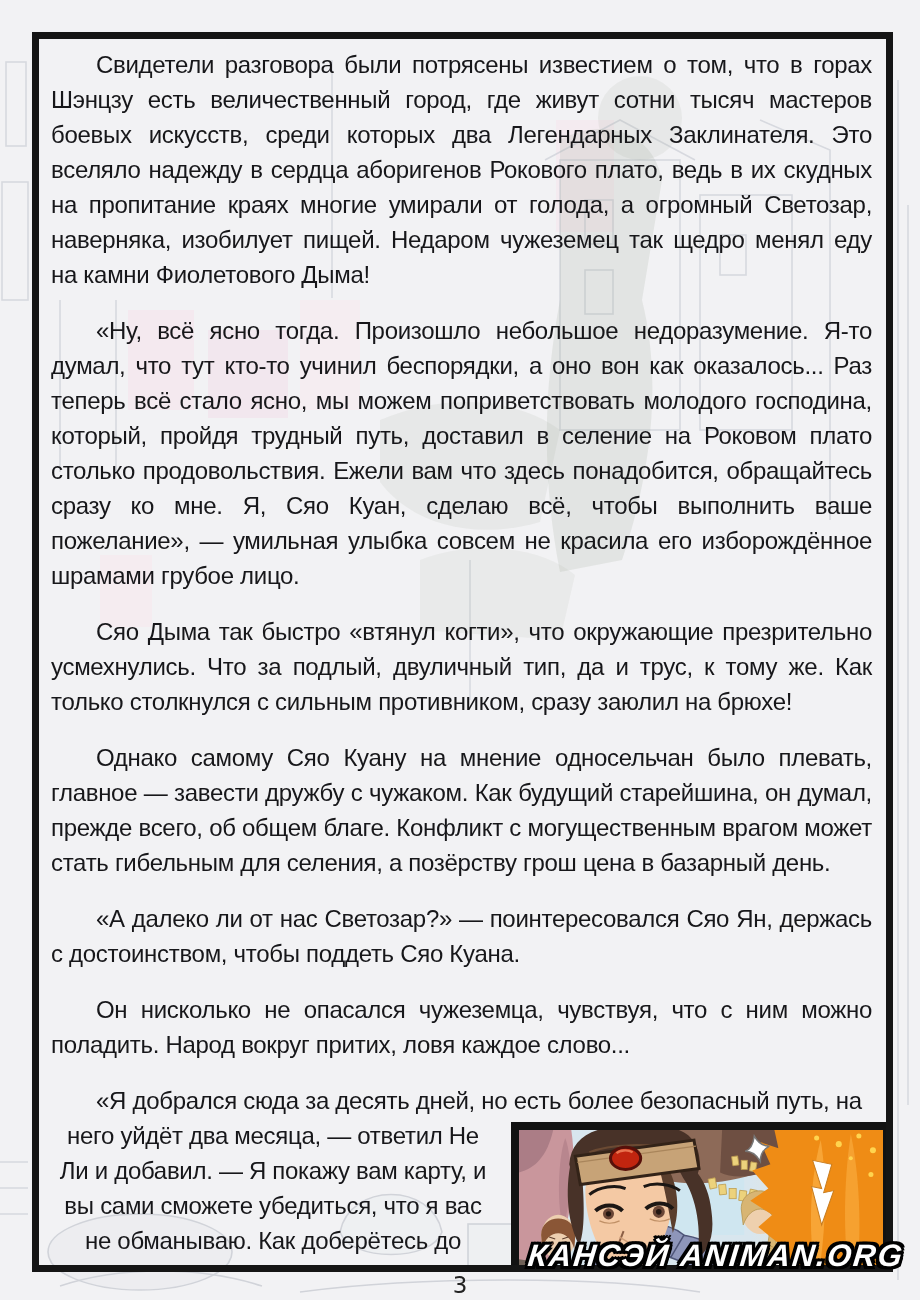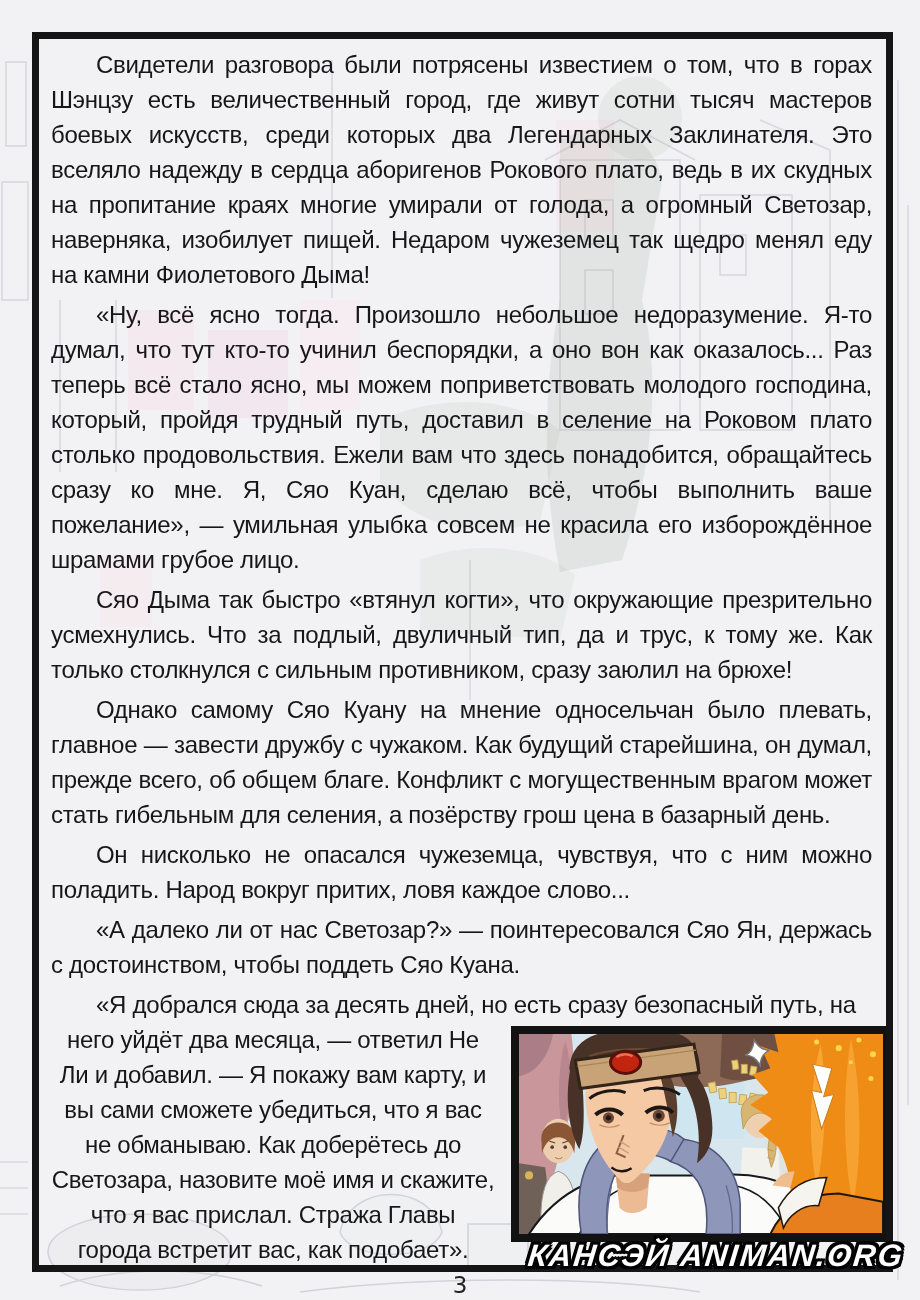--- a/index.html
+++ b/index.html
@@ -23,21 +23,21 @@
   }
   .para{
     margin:0;
     color:#17171a;
     font-size:24px;
     line-height:35px;
     text-align:justify;
     text-indent:45px;
     letter-spacing:-0.3px;
   }
-  .para + .para{margin-top:5px;}
+  .para + .para{margin-top:21px;}
   .final-first{margin-top:5px;}
   .final-wrap{margin-top:0;}
   .final-rest{margin-top:0;text-indent:0;text-align:center;}
   .inset{
     float:right;
     width:380px;height:216px;
     box-sizing:border-box;
     border:8px solid #121212;
     margin:4px -19px 2px 16px;
     background:#d8e6ee;
@@ -115,23 +115,23 @@
       <path d="M300,1292 C420,1276 600,1276 700,1292" fill="none"></path>
       <path d="M640,1185 C700,1165 780,1170 830,1195" fill="none"></path>
     </g>
   </svg>
 
   <div class="frame">
     <p class="para">Свидетели разговора были потрясены известием о том, что в горах Шэнцзу есть величественный город, где живут сотни тысяч мастеров боевых искусств, среди которых два Легендарных Заклинателя. Это вселяло надежду в сердца аборигенов Рокового плато, ведь в их скудных на пропитание краях многие умирали от голода, а огромный Светозар, наверняка, изобилует пищей. Недаром чужеземец так щедро менял еду на камни Фиолетового Дыма!</p>
     <p class="para">«Ну, всё ясно тогда. Произошло небольшое недоразумение. Я-то думал, что тут кто-то учинил беспорядки, а оно вон как оказалось... Раз теперь всё стало ясно, мы можем поприветствовать молодого господина, который, пройдя трудный путь, доставил в селение на Роковом плато столько продовольствия. Ежели вам что здесь понадобится, обращайтесь сразу ко мне. Я, Сяо Куан, сделаю всё, чтобы выполнить ваше пожелание», — умильная улыбка совсем не красила его изборождённое шрамами грубое лицо.</p>
     <p class="para">Сяо Дыма так быстро «втянул когти», что окружающие презрительно усмехнулись. Что за подлый, двуличный тип, да и трус, к тому же. Как только столкнулся с сильным противником, сразу заюлил на брюхе!</p>
     <p class="para">Однако самому Сяо Куану на мнение односельчан было плевать, главное — завести дружбу с чужаком. Как будущий старейшина, он думал, прежде всего, об общем благе. Конфликт с могущественным врагом может стать гибельным для селения, а позёрству грош цена в базарный день.</p>
+    <p class="para">«А далеко ли от нас Светозар?» — поинтересовался Сяо Ян, держась с достоинством, чтобы поддеть Сяо Куана.</p>
     <p class="para">Он нисколько не опасался чужеземца, чувствуя, что с ним можно поладить. Народ вокруг притих, ловя каждое слово...</p>
-    <p class="para">«А далеко ли от нас Светозар?» — поинтересовался Сяо Ян, держась с достоинством, чтобы поддеть Сяо Куана.</p>
-    <p class="para final-first">«Я добрался сюда за десять дней, но есть сразу безопасный путь, на</p>
+    <p class="para final-first">«Я добрался сюда за десять дней, но есть более безопасный путь, на</p>
 
     <div class="final-wrap">
       <div class="inset">
 
         <svg viewBox="0 0 362 198" width="364" height="200" preserveAspectRatio="none">
           <defs>
             <linearGradient id="warm" x1="0" y1="0" x2="1" y2="0">
               <stop offset="0" stop-color="#f8e3c0" stop-opacity="0"></stop>
               <stop offset="1" stop-color="#f6c98e"></stop>
             </linearGradient>

